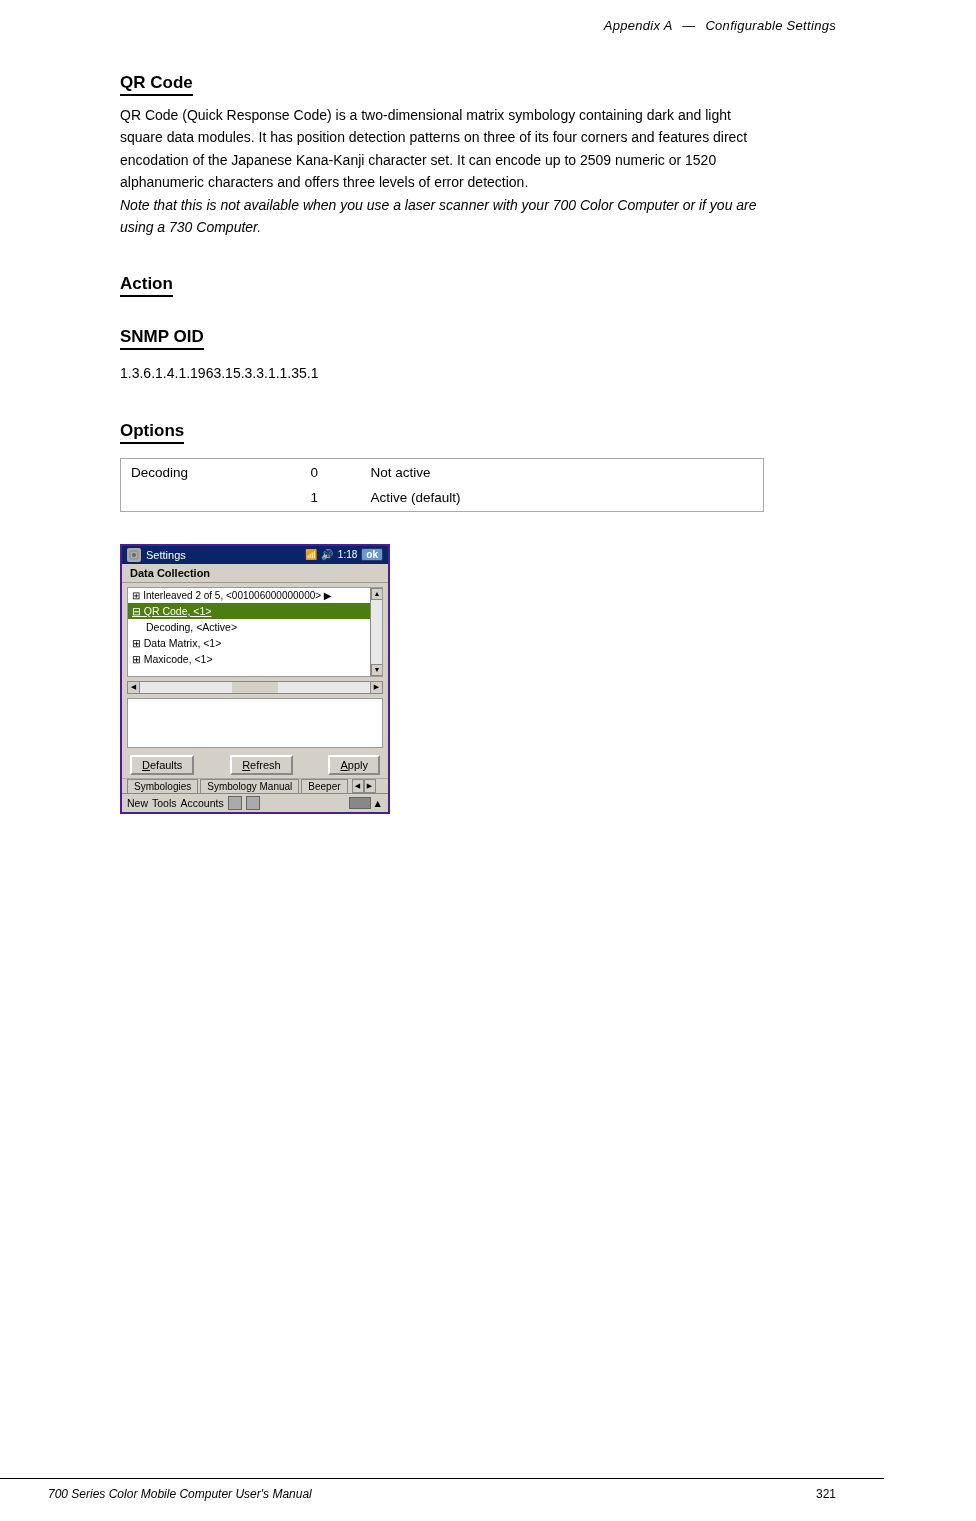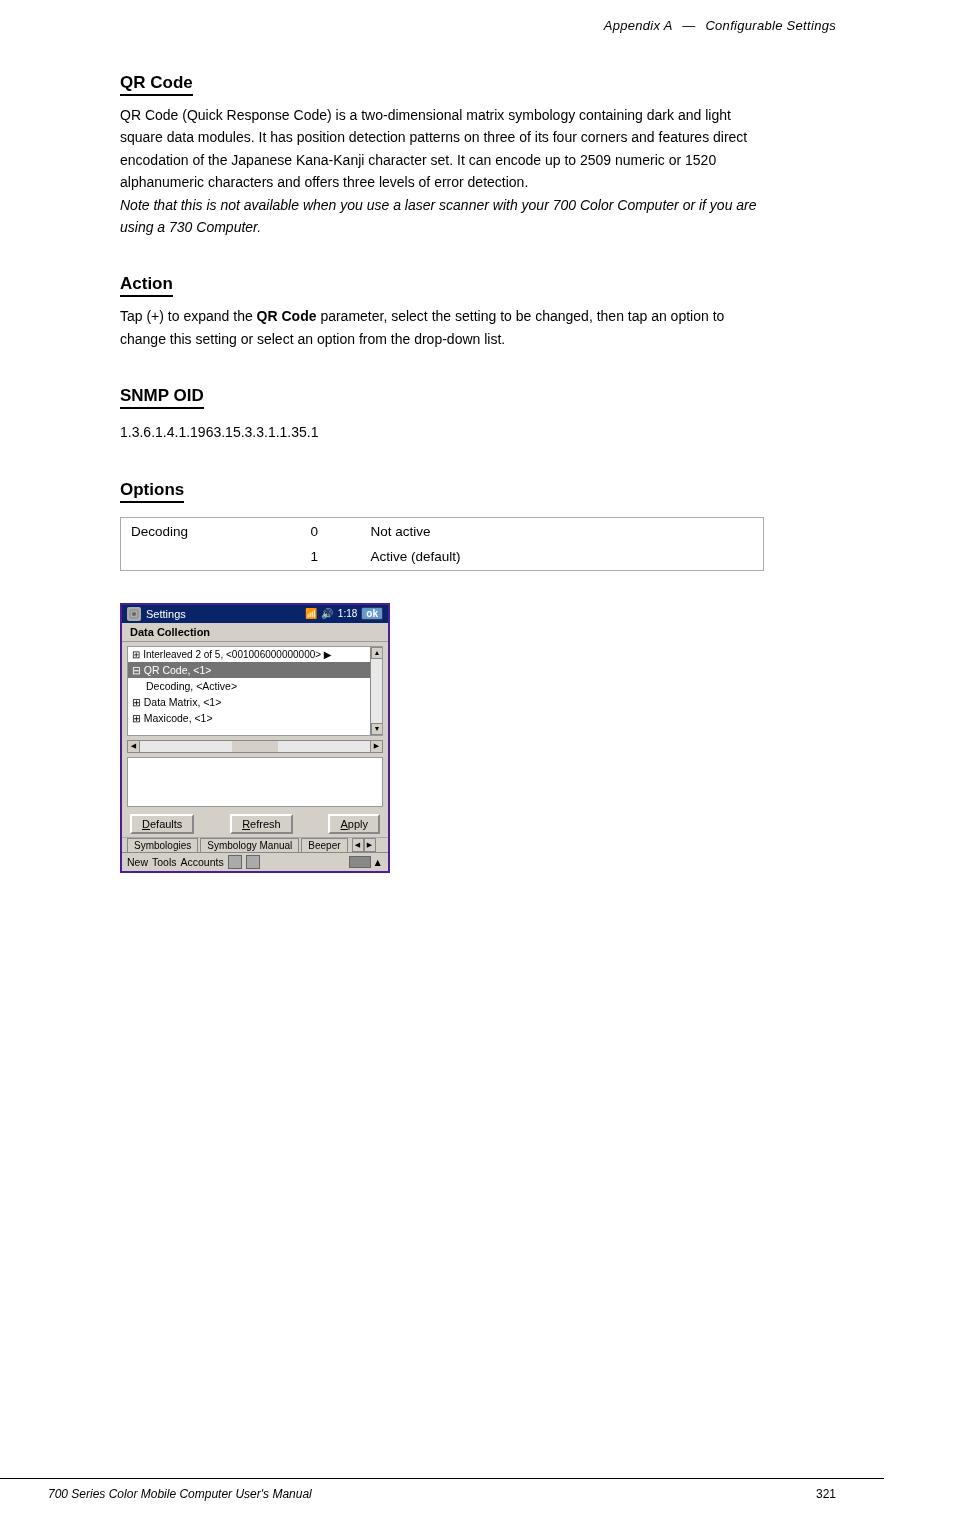--- a/index.html
+++ b/index.html
@@ -193,22 +193,23 @@
     }
 
     .device-list-item {
       padding: 2px 4px;
       font-size: 10.5px;
       white-space: nowrap;
       overflow: hidden;
     }
 
     .device-list-item.selected {
-      background: #737373;
+      background: #4d7c0f;
       color: white;
+      text-decoration: underline;
     }
 
     .device-list-item.indented {
       padding-left: 18px;
     }
 
     .device-blank-area {
       background: #fff;
       border: 1px solid #999;
       margin: 4px 5px;
@@ -308,25 +309,20 @@
       <p class="body-text">
         <span>QR Code (Quick Response Code) is a two-dimensional matrix symbology containing dark and light square data modules. It has position detection patterns on three of its four corners and features direct encodation of the Japanese Kana-Kanji character set. It can encode up to 2509 numeric or 1520 alphanumeric characters and offers three levels of error detection.</span>
         <br>
         <em><span>Note that this is not available when you use a laser scanner with your 700 Color Computer or if you are using a 730 Computer.</span></em>
       </p>
     </div>
 
     
     <div>
       <div class="section-heading">Action</div>
-      <p class="body-text">
-        <span>Tap (+) to expand the</span>
-        <strong> <span>QR Code</span> </strong>
-        <span>parameter, select the setting to be changed, then tap an option to change this setting or select an option from the drop-down list.</span>
-      </p>
     </div>
 
     
     <div>
       <div class="section-heading">SNMP OID</div>
       <p class="snmp-value body-text">1.3.6.1.4.1.1963.15.3.3.1.1.35.1</p>
     </div>
 
     
     <div>

